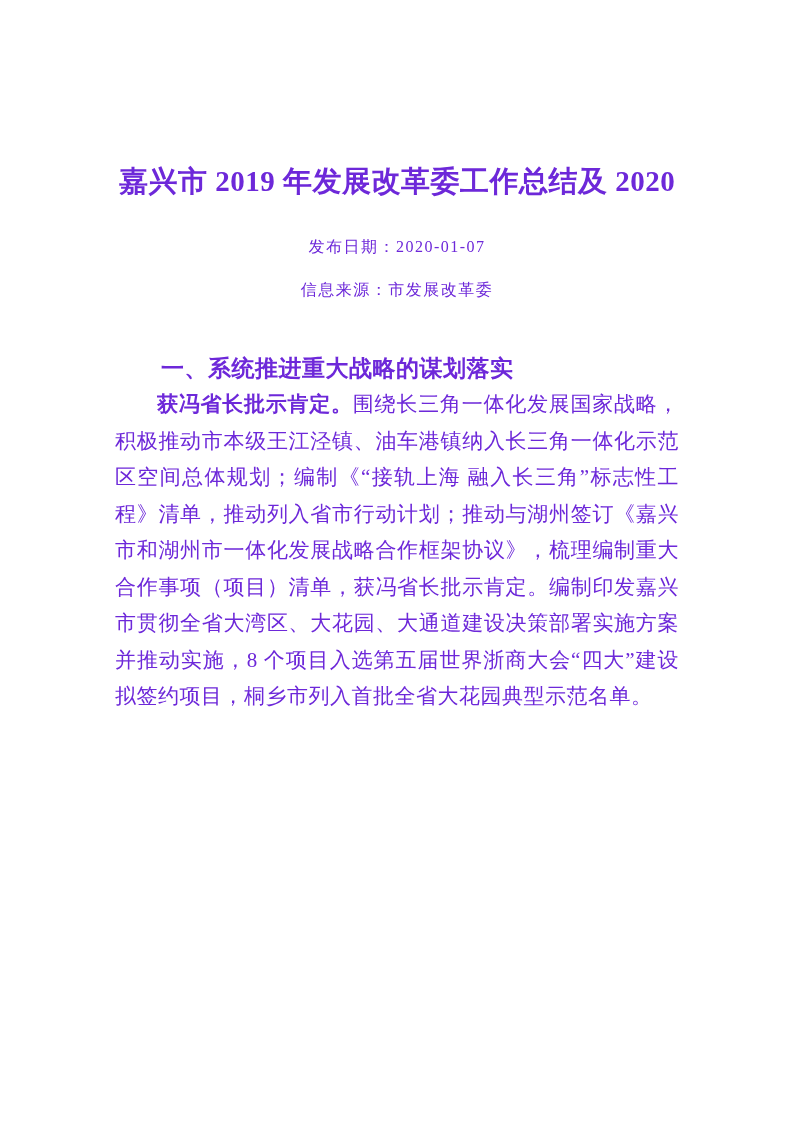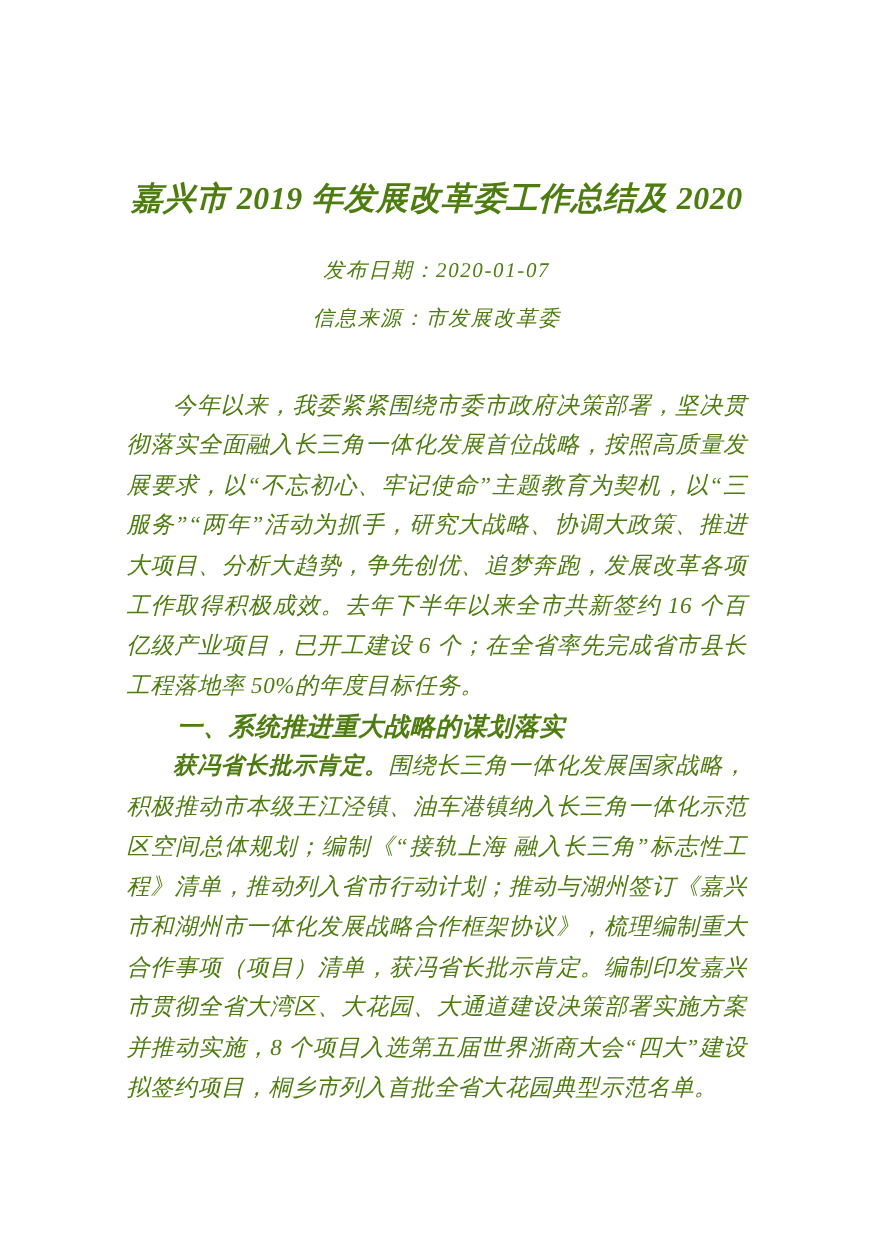--- a/index.html
+++ b/index.html
@@ -8,38 +8,37 @@
     background: #ffffff;
   }
   .page {
     position: relative;
     width: 793px;
     height: 1122px;
     margin: 0 auto;
     background: #ffffff;
     box-sizing: border-box;
     padding: 139px 114px 0 115px;
-    color: #4d7c0f;
+    color: #6d28d9;
     font-family: "Liberation Serif", serif;
     overflow: hidden;
-    font-style: italic;
   }
   .doc-title {
     text-align: center;
     font-size: 29px;
     line-height: 47px;
     font-weight: 700;
     letter-spacing: 0.5px;
   }
   .meta-block {
     margin-top: 0;
   }
   .meta-line {
     text-align: center;
-    font-size: 19px;
+    font-size: 16px;
     line-height: 43px;
     letter-spacing: 1.5px;
   }
   .doc-body {
     margin-top: 39px;
     font-size: 21px;
     line-height: 36.5px;
     text-align: justify;
     text-justify: inter-ideograph;
     letter-spacing: 0.5px;
@@ -70,20 +69,19 @@
   <h1 class="doc-title">
     <span style="display:block">嘉兴市 2019 年发展改革委工作总结及 2020</span>
   </h1>
 
   <div class="meta-block">
     <div class="meta-line">发布日期：2020-01-07</div>
     <div class="meta-line">信息来源：市发展改革委</div>
   </div>
 
   <div class="doc-body">
-    <p>今年以来，我委紧紧围绕市委市政府决策部署，坚决贯彻落实全面融入长三角一体化发展首位战略，按照高质量发展要求，以“不忘初心、牢记使命”主题教育为契机，以“三服务”“两年”活动为抓手，研究大战略、协调大政策、推进大项目、分析大趋势，争先创优、追梦奔跑，发展改革各项工作取得积极成效。去年下半年以来全市共新签约 16 个百亿级产业项目，已开工建设 6 个；在全省率先完成省市县长工程落地率 50%的年度目标任务。</p>
 
     <h2 class="section-heading">一、系统推进重大战略的谋划落实</h2>
 
     <p><span class="para-lead">获冯省长批示肯定。</span><span>围绕长三角一体化发展国家战略，积极推动市本级王江泾镇、油车港镇纳入长三角一体化示范区空间总体规划；编制《“接轨上海 融入长三角”标志性工程》清单，推动列入省市行动计划；推动与湖州签订《嘉兴市和湖州市一体化发展战略合作框架协议》，梳理编制重大合作事项（项目）清单，获冯省长批示肯定。编制印发嘉兴市贯彻全省大湾区、大花园、大通道建设决策部署实施方案并推动实施，8 个项目入选第五届世界浙商大会“四大”建设拟签约项目，桐乡市列入首批全省大花园典型示范名单。</span></p>
   </div>
 
 </div>
 
 </body></html>

